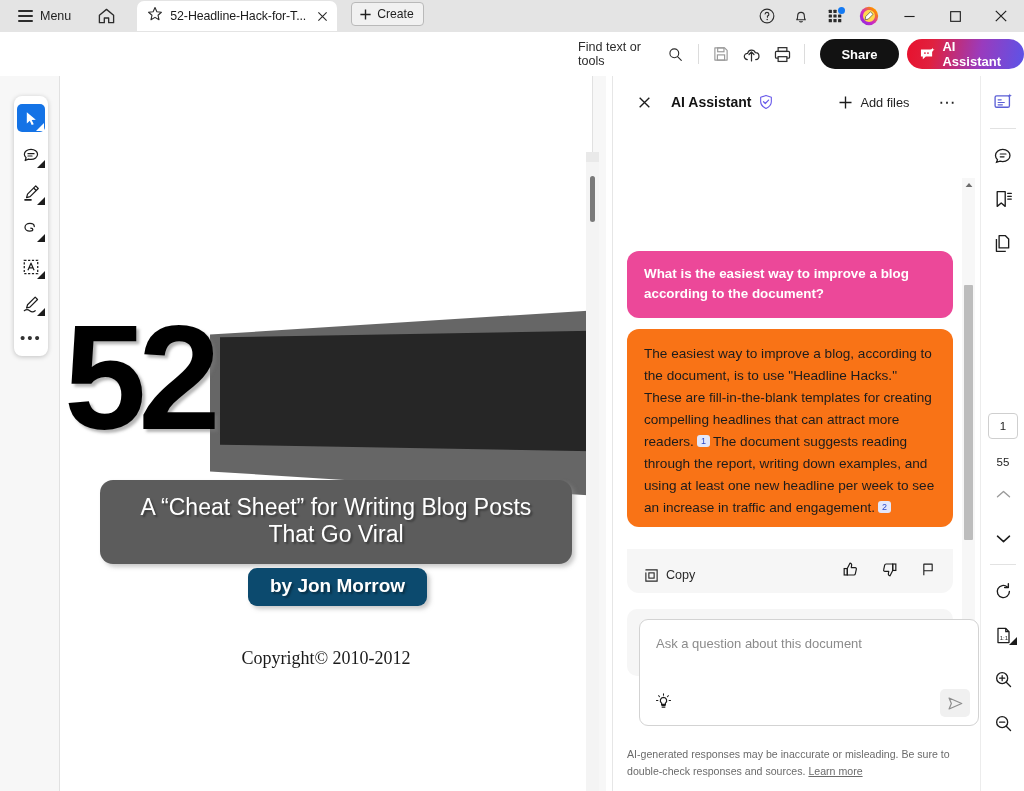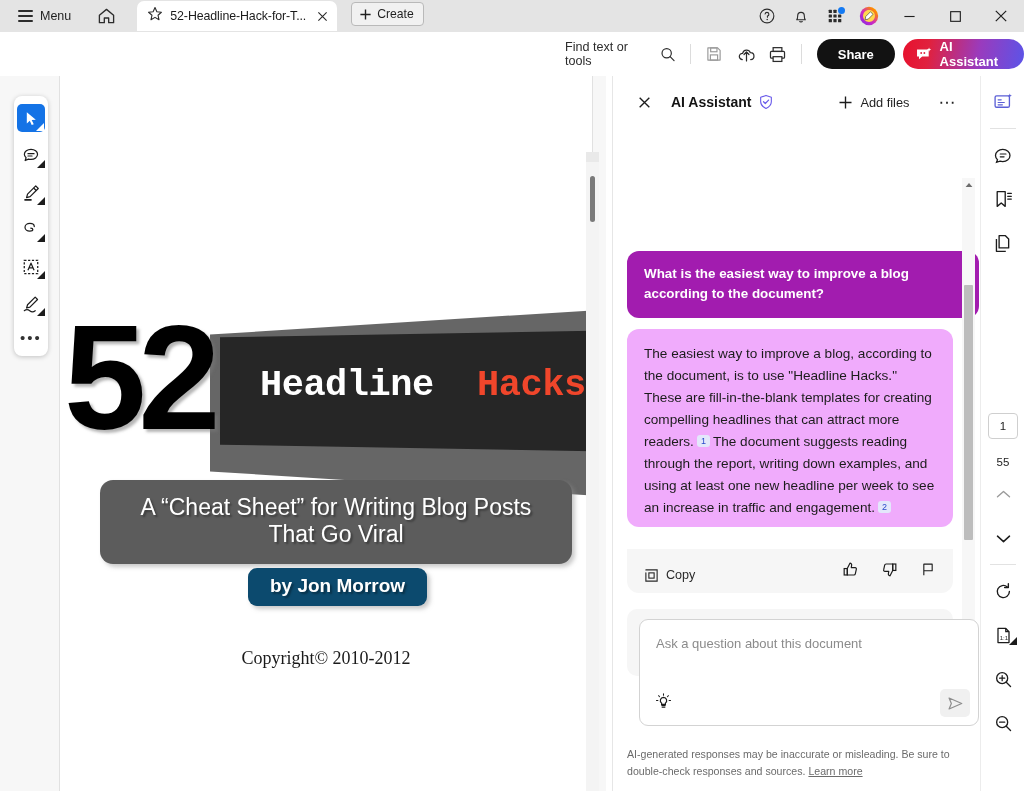--- a/index.html
+++ b/index.html
@@ -45,21 +45,21 @@
 
   
   .toolbar{
     position:absolute;left:0;top:32px;width:1024px;height:44px;background:#fff;
     border-bottom:1px solid #e3e3e3;display:flex;align-items:center;
   }
   .tb-menu{display:flex;align-items:center;height:44px;padding-left:14px;gap:0px;}
   .tb-menu .item{font-size:13px;color:#222;padding:0 14px;height:30px;display:flex;align-items:center;border-radius:4px;}
   .tb-center{position:absolute;left:557px;top:0;height:44px;display:flex;align-items:center;gap:0;}
   .find{display:flex;align-items:center;gap:8px;height:30px;padding:0 8px;border-radius:4px;}
-  .find .label{font-size:12.6px;color:#2c2c2c;}
+  .find .label{font-size:12.6px;color:#2c2c2c;margin-left:13px;}
   .vsep{width:1px;height:20px;background:#dcdcdc;margin:0 7px;}
   .tb-ico{width:34px;height:32px;display:flex;align-items:center;justify-content:center;border-radius:4px;}
   .share-btn{
     height:30px;background:#121212;color:#fff;border-radius:16px;display:flex;align-items:center;
     justify-content:center;padding:0 21px;font-size:13px;font-weight:bold;margin-left:8px;
   }
   .ai-btn{
     height:30px;border-radius:16px;display:flex;align-items:center;gap:7px;padding:0 15px 0 12px;
     background:linear-gradient(100deg,#e8112d 0%,#e0213f 22%,#9a3bbd 62%,#5b54e8 100%);
     color:#fff;font-size:13px;font-weight:bold;margin-left:8px;
@@ -117,25 +117,25 @@
   .ai-head{position:absolute;left:0;top:0;width:368px;height:52px;display:flex;align-items:center;}
   .ai-close{width:26px;height:26px;display:flex;align-items:center;justify-content:center;margin-left:18px;border-radius:4px;}
   .ai-title{font-size:14px;font-weight:bold;color:#141414;margin-left:14px;}
   .ai-shield{margin-left:7px;display:flex;align-items:center;}
   .ai-addfiles{margin-left:56px;display:flex;align-items:center;gap:7px;height:28px;padding:0 8px;border-radius:4px;}
   .ai-addfiles .label{font-size:12.8px;color:#1f1f1f;}
   .ai-more{margin-left:16px;width:28px;height:28px;display:flex;align-items:center;justify-content:center;color:#222;font-size:17px;letter-spacing:1px;}
 
   .chat{position:absolute;left:0;top:95px;width:368px;height:515px;overflow:hidden;}
   .bubble-user{
-    position:absolute;left:14px;top:80px;width:352px;box-sizing:border-box;background:#a21caf;color:#fff;
+    position:absolute;left:14px;top:80px;width:326px;box-sizing:border-box;background:#ec4899;color:#fff;
     border-radius:12px;padding:13px 17px 14px;font-size:13.4px;line-height:20px;font-weight:bold;
   }
   .bubble-ai{
-    position:absolute;left:14px;top:158px;width:326px;box-sizing:border-box;background:#f0abfc;
+    position:absolute;left:14px;top:158px;width:326px;box-sizing:border-box;background:#f97316;
     border-radius:12px 12px 12px 12px;padding:14px 17px 8px;font-size:13.6px;line-height:22px;color:#1c1c1c;
   }
   .cit{
     display:inline-block;background:#e3e7fb;color:#2b4acb;font-size:9px;border-radius:3px;
     padding:0px 4px;vertical-align:2px;margin:0 3px;line-height:12px;
   }
   .ai-actions{
     position:absolute;left:14px;top:378px;width:326px;box-sizing:border-box;background:#f6f6f6;
     border-radius:0 0 12px 12px;height:44px;display:flex;align-items:center;padding:0 17px;
   }
@@ -338,23 +338,20 @@
       </div>
     </div>
   </div>
 
   <div class="docpane">
     <div class="page">
       <div class="cover">
         <div class="ray"></div>
         <div class="bar"></div>
         <div class="fiftytwo">52</div>
-        <div class="hl-line">
-          <span class="w1">Headline</span><span class="w1">&nbsp;&nbsp;</span><span class="w2">Hacks</span>
-        </div>
         <div class="sub-box">
           <div class="t">A “Cheat Sheet” for Writing Blog Posts That Go Viral</div>
         </div>
         <div class="author-box">
           <div class="t">by Jon Morrow</div>
         </div>
         <div class="copyright">Copyright© 2010-2012</div>
       </div>
     </div>
 

